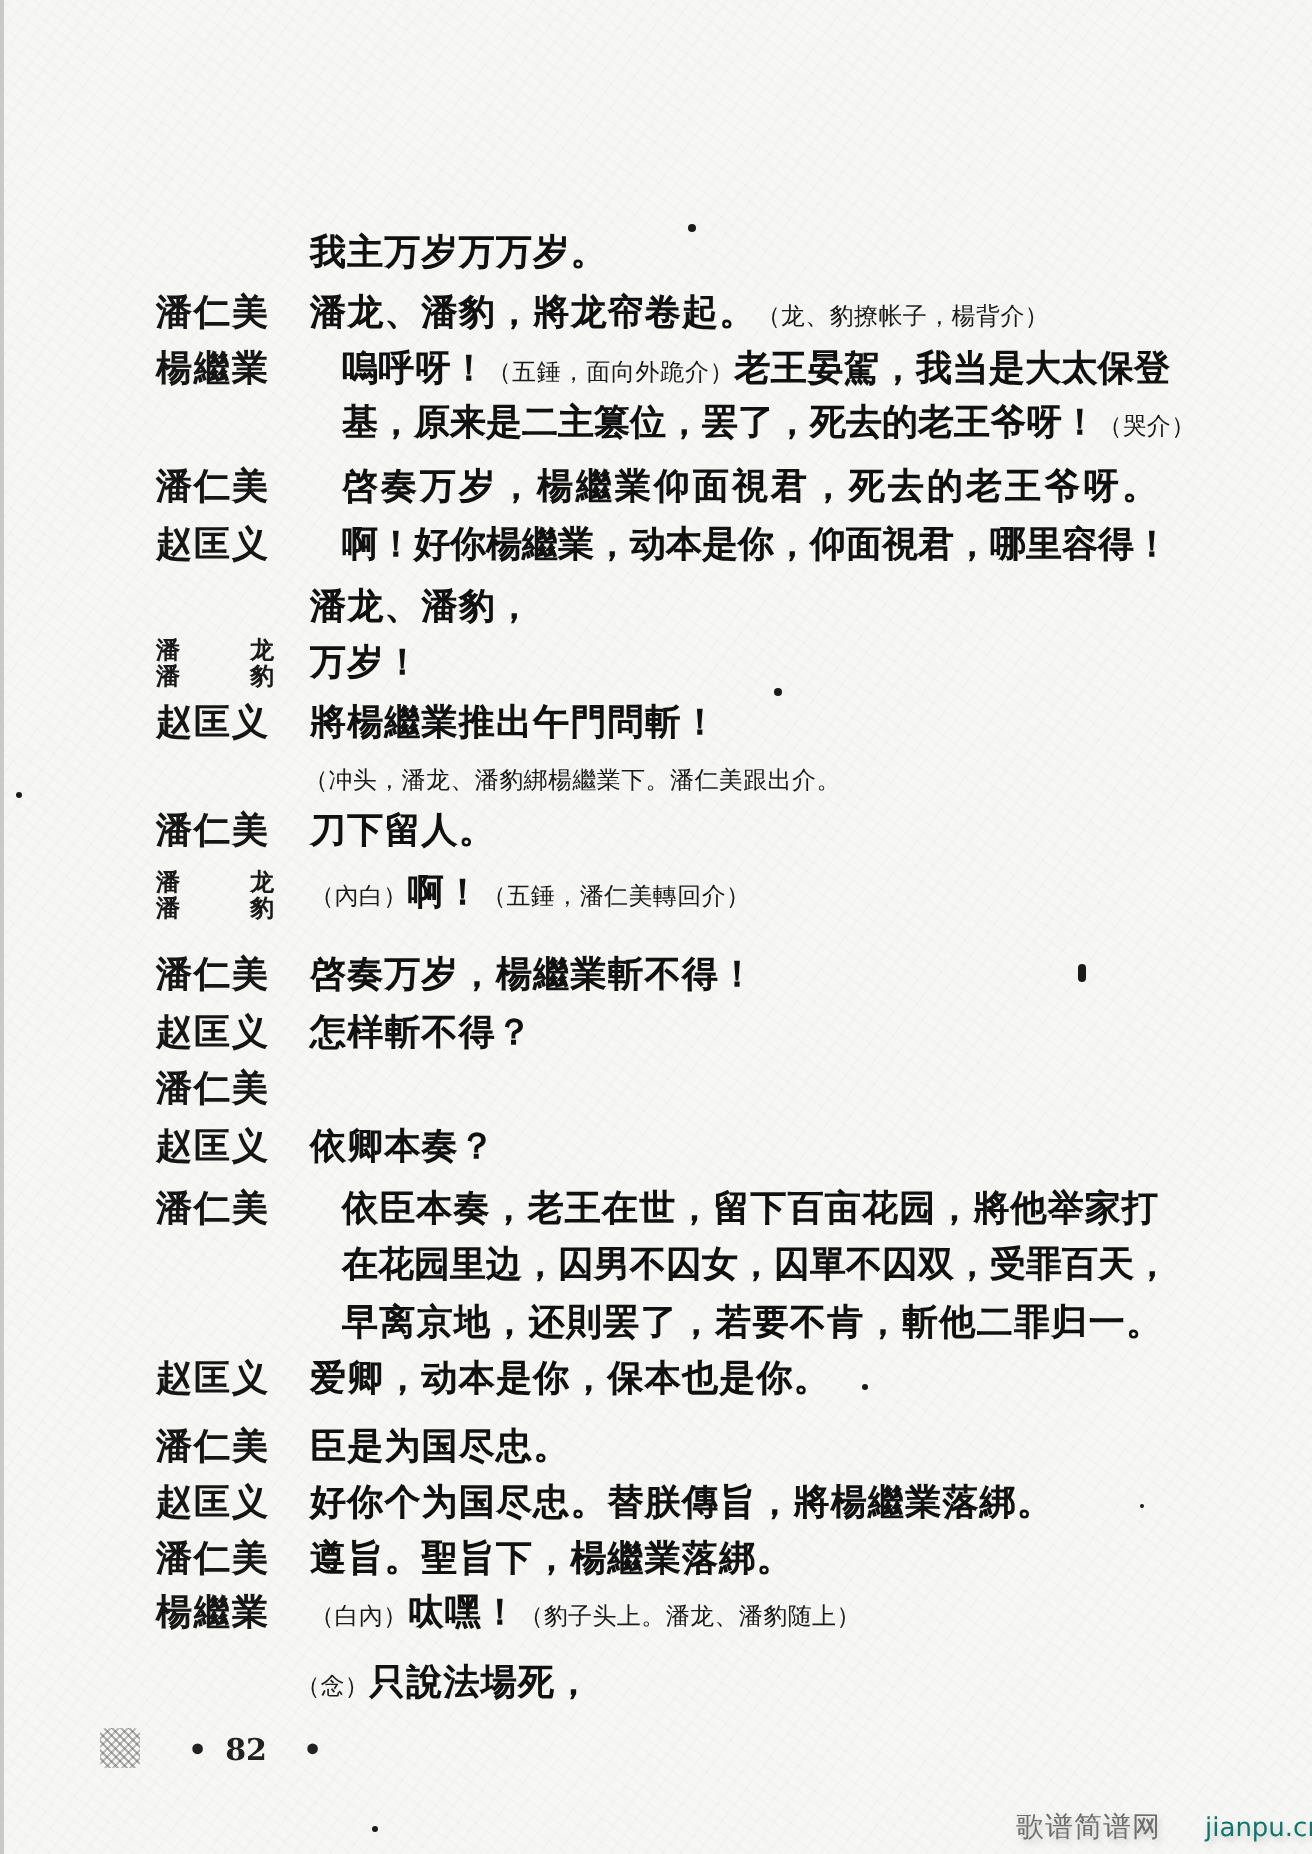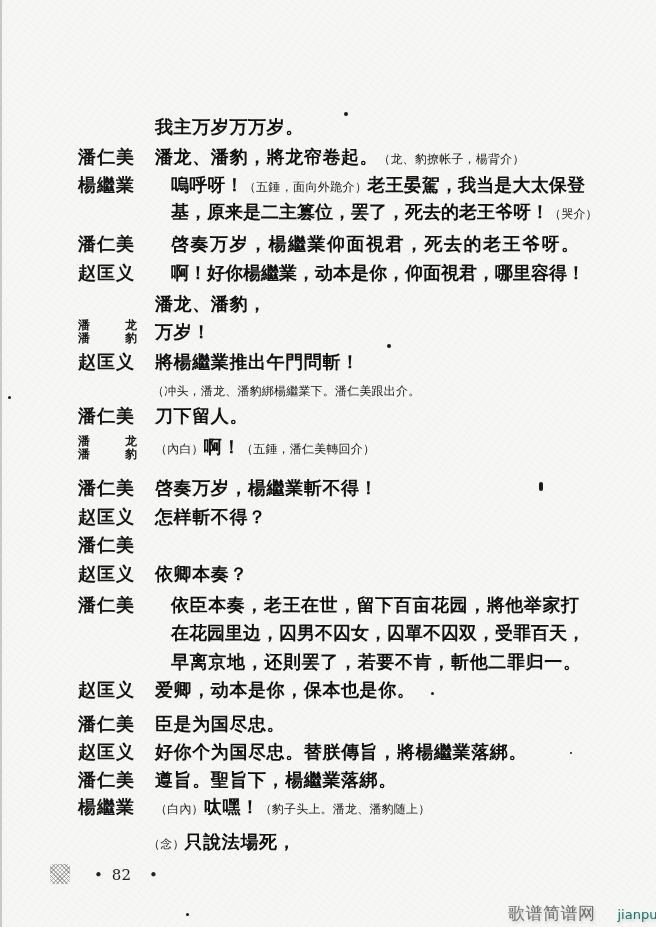--- a/index.html
+++ b/index.html
@@ -27,36 +27,36 @@
     }
     .text.full { text-align: justify; text-align-last: justify; letter-spacing: 0; margin-left: 16px; }
     .sm { font-size: 12px; font-weight: normal; letter-spacing: 0.2px; color: #1a1a1a; }
     .pair {
       position: absolute; left: 78px; top: 0;
       display: grid; grid-template-columns: 47px 14px; grid-auto-rows: 13px;
       font-size: 12px; line-height: 13px; font-weight: bold; color: #1a1a1a;
     }
     .pagenum {
       position: absolute; top: 864px; left: 94px; height: 22px; line-height: 22px;
-      font-size: 15px; font-weight: normal; color: #222;
+      font-size: 15px; font-weight: bold; color: #222;
     }
     .pagenum span { margin-right: 9px; }
     .noise-mark {
       position: absolute; left: 50px; top: 864px; width: 20px; height: 20px;
       background:
         repeating-linear-gradient(45deg, rgba(90,90,90,0.45) 0 1px, transparent 1px 3px),
         repeating-linear-gradient(-45deg, rgba(90,90,90,0.35) 0 1px, transparent 1px 3px);
       border-radius: 3px;
     }
     .speck { position: absolute; background: #1a1a1a; border-radius: 50%; }
     .watermark {
       position: absolute; left: 508px; top: 903px; height: 20px; line-height: 20px;
       white-space: nowrap; text-shadow: 1px 2px 3px rgba(0,0,0,0.18);
     }
-    .wm-cn { font-size: 17px; color: #6e6e6e; letter-spacing: 0.5px; text-align: center; }
+    .wm-cn { font-size: 14px; color: #6e6e6e; letter-spacing: 0.5px; text-align: center; }
     .wm-en { font-family: "DejaVu Sans", sans-serif; font-size: 13px; margin-left: 4px; }
   </style>
 </head>
 <body>
 
 <div class="page-scan"></div>
 <div class="edge-line"></div>
 
 <div class="line" style="top:115px">
   <span class="text"><span>我主万岁万万岁。</span></span>

